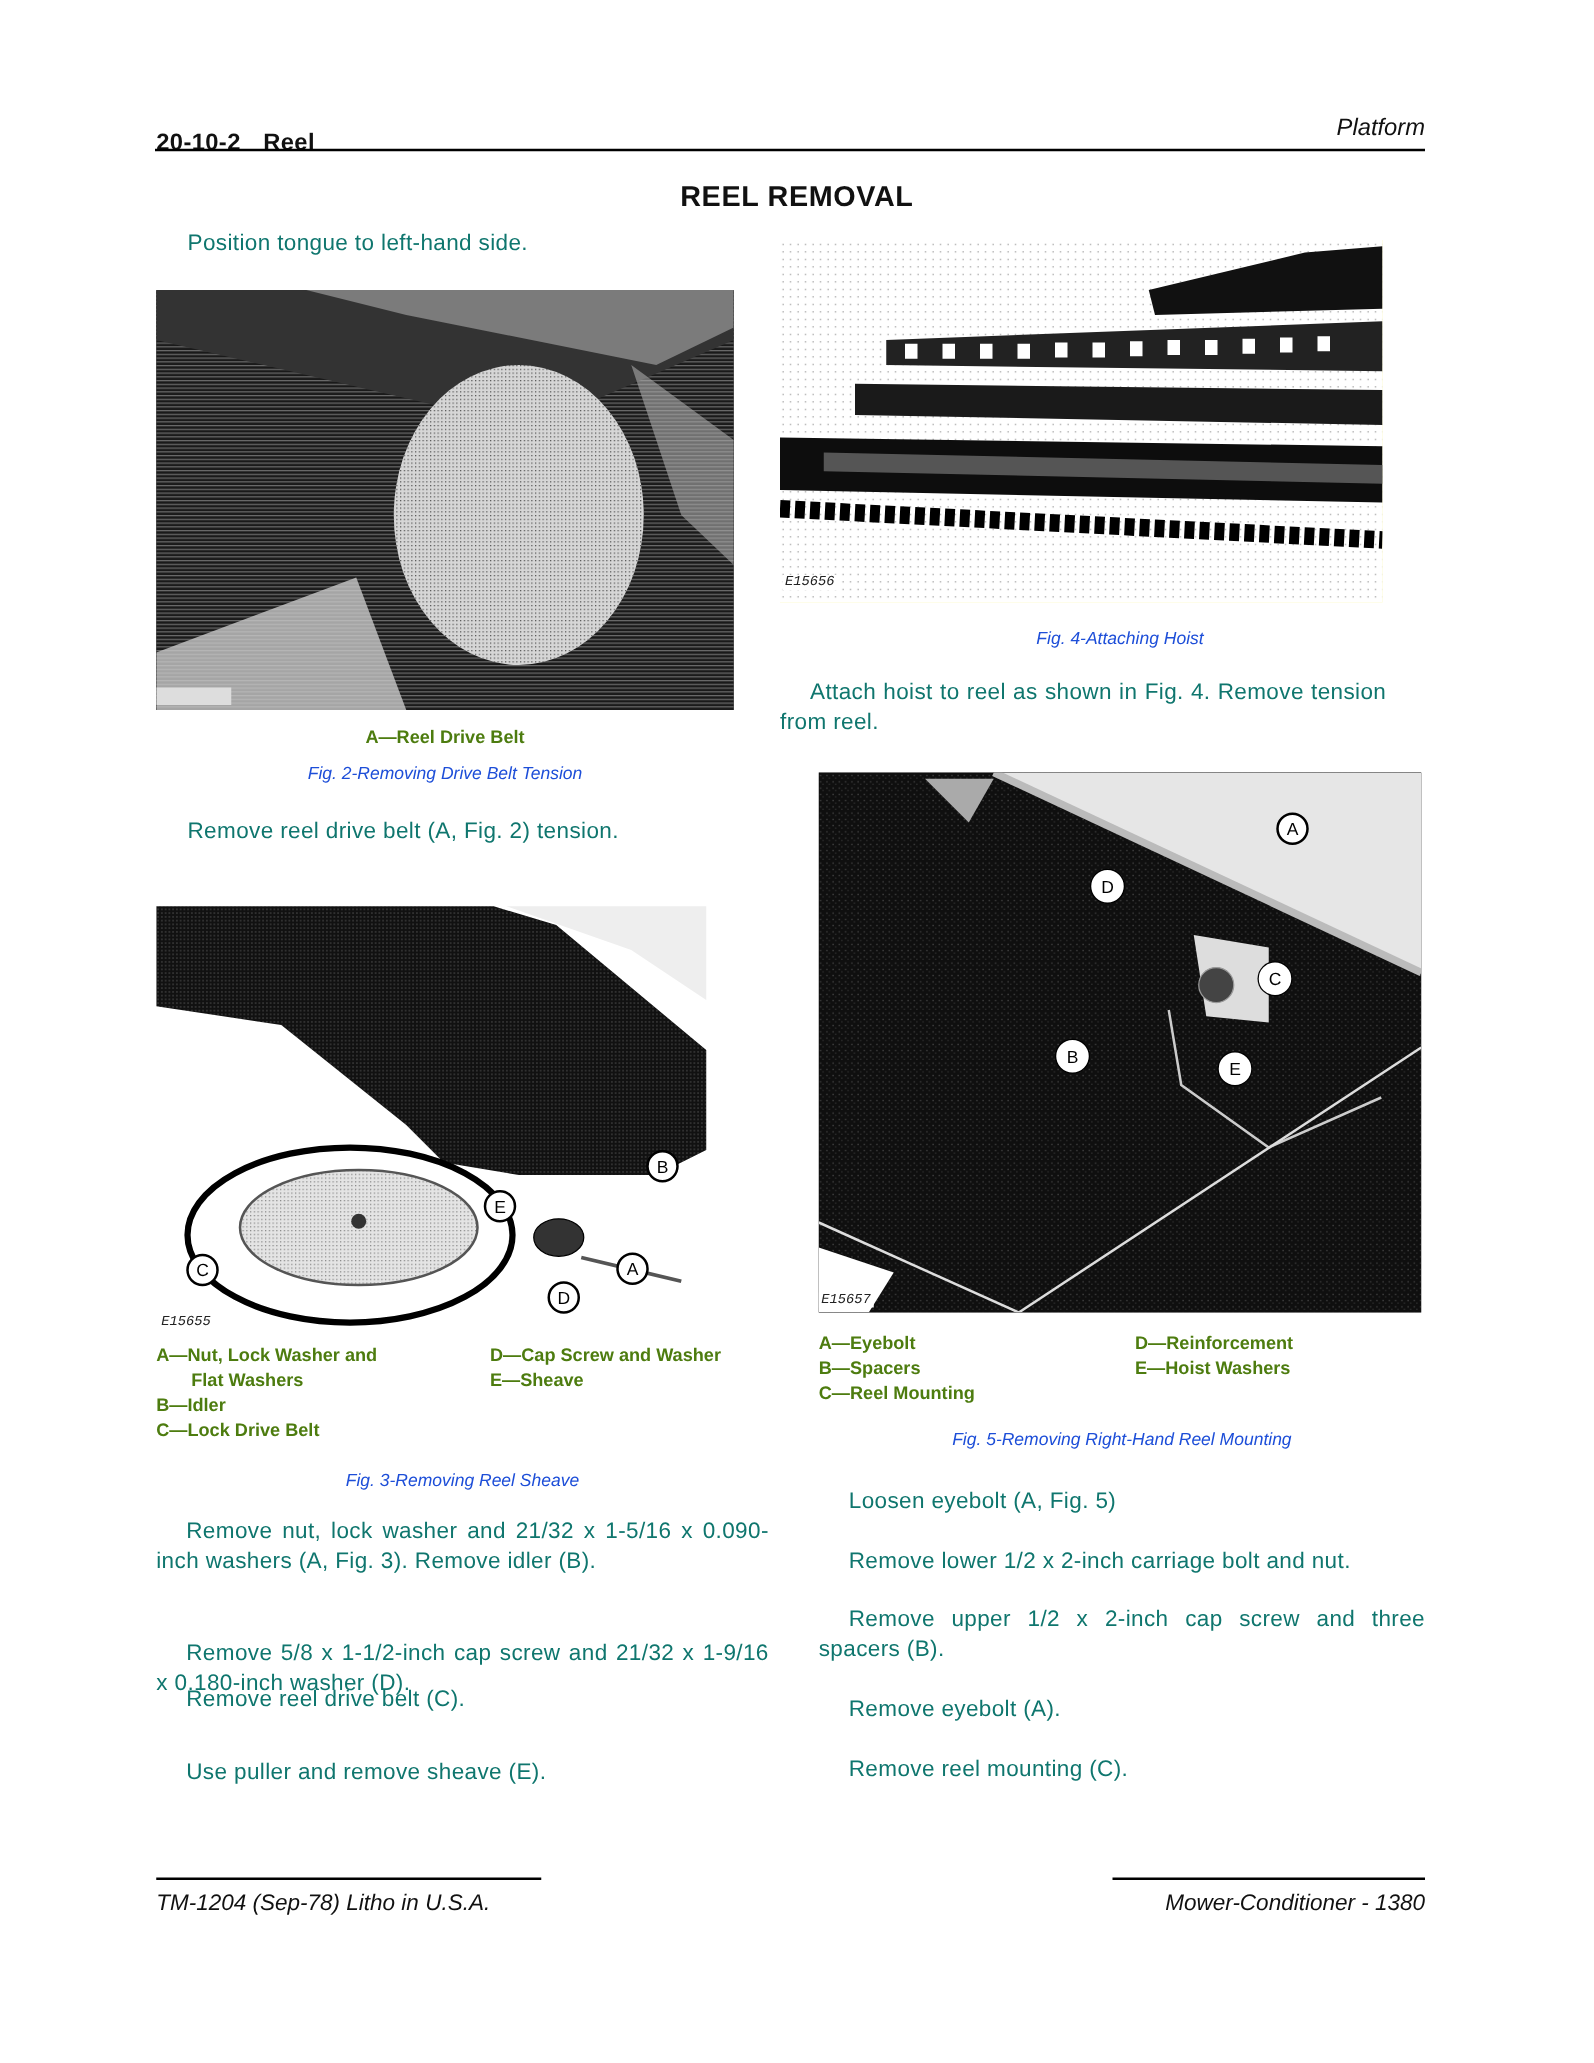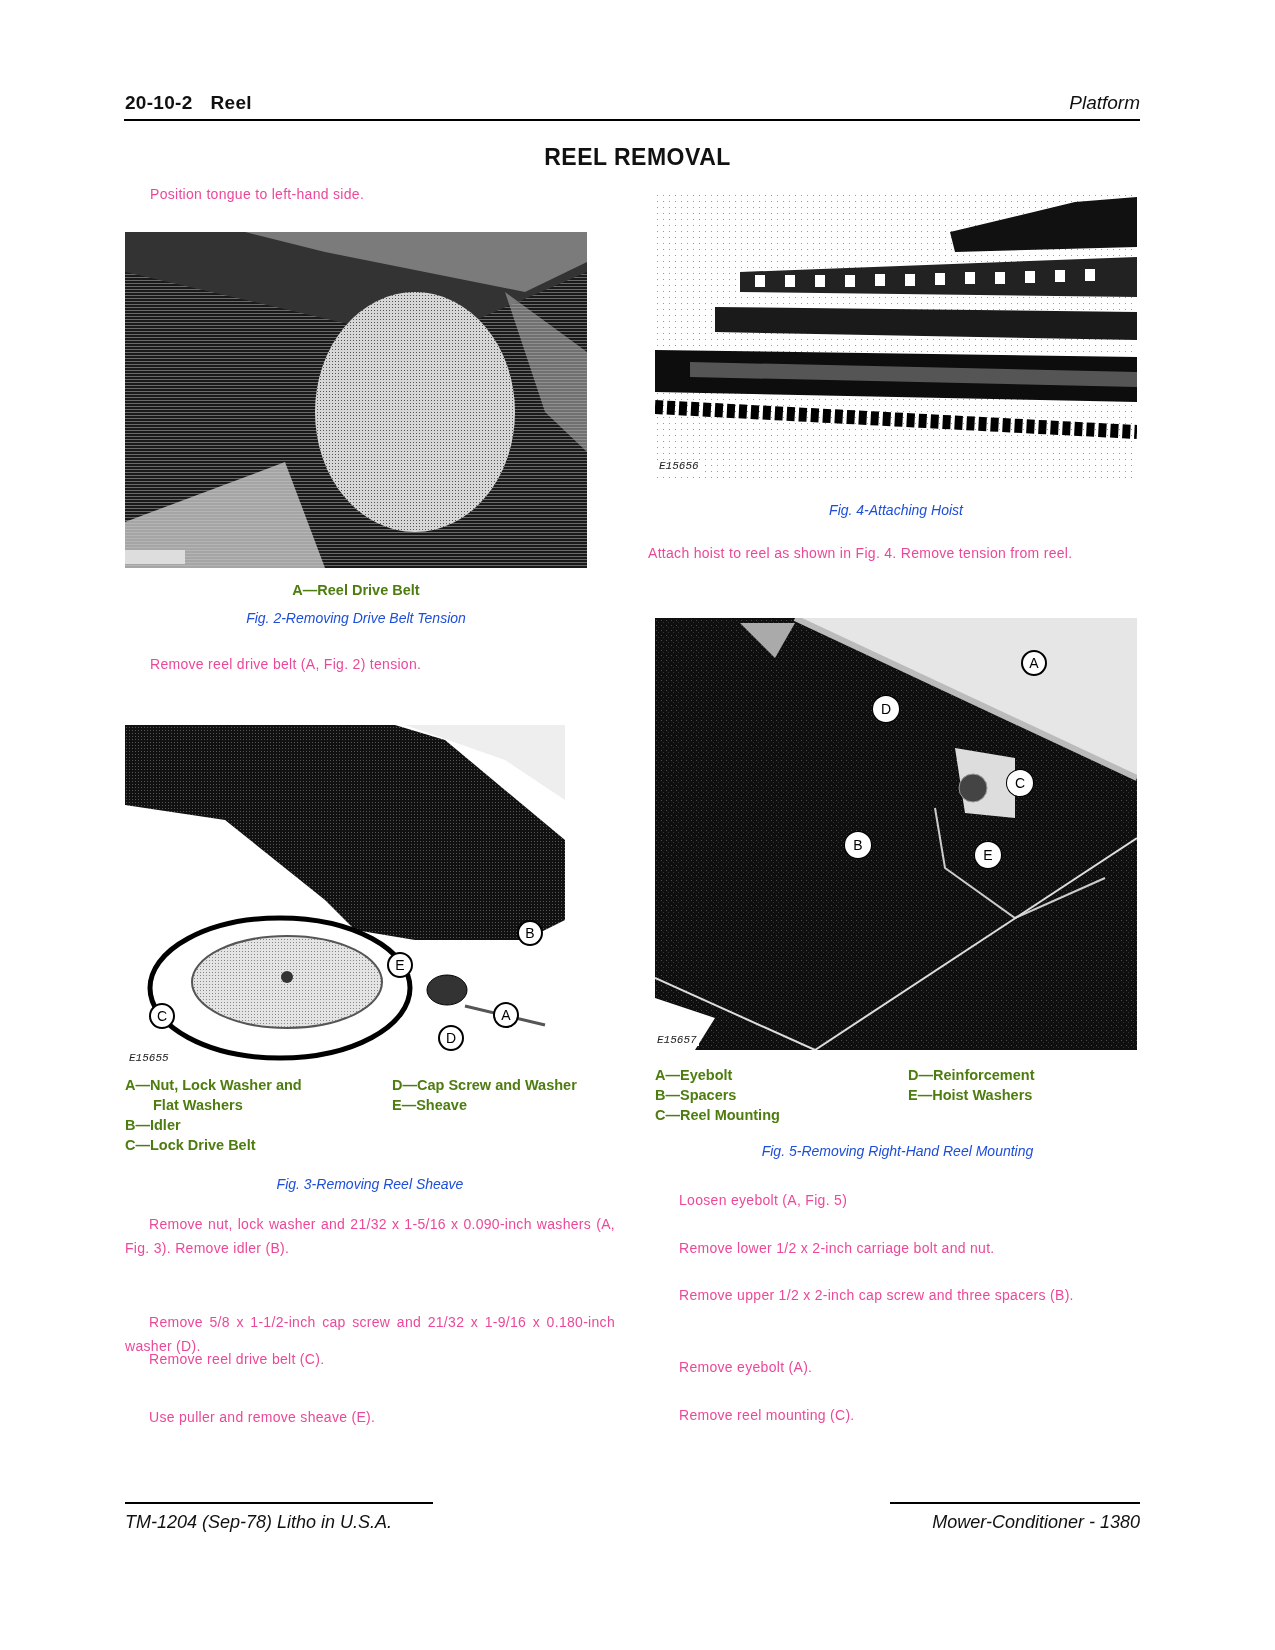--- a/index.html
+++ b/index.html
@@ -1,25 +1,25 @@
 <!DOCTYPE html>
 <html><head>
 <meta charset="utf-8">
 <style>
   html, body { margin:0; padding:0; background:#ffffff; }
   body { width:1275px; height:1650px; position:relative; overflow:hidden;
          font-family:"Liberation Sans", sans-serif; color:#111; }
   .abs { position:absolute; }
-  .hdr-left { left:125px; top:92px; font-size:19px; font-weight:bold; letter-spacing:0.3px; }
+  .hdr-left { left:125px; top:104px; font-size:19px; font-weight:bold; letter-spacing:0.3px; }
   .hdr-left span { margin-right:18px; }
   .hdr-right { right:135px; top:92px; font-size:19px; font-style:italic; }
   .hdr-rule { left:124px; top:119px; width:1016px; height:2px; background:#000; }
   .title { left:0; width:1275px; top:144px; text-align:center; font-size:23px; font-weight:bold; letter-spacing:0.5px; }
 
-  .para { font-size:14px; line-height:24px; color:#ec4899; letter-spacing:0.3px; }
+  .para { font-size:18px; line-height:24px; color:#0f766e; letter-spacing:0.3px; }
 
   .photo { background:#222; overflow:hidden; }
   .photo svg { display:block; }
   .code { font-family:"Liberation Mono", monospace; font-style:italic; font-size:11px; color:#222; background:#fff; padding:0 2px; }
 
   .legend { font-size:14.5px; font-weight:bold; line-height:20px; color:#4d7c0f; }
   .legend .cont { padding-left:28px; }
   .caption { font-size:14px; font-style:italic; color:#1d4ed8; text-align:center; }
 
   .callout { position:absolute; width:22px; height:22px; border:2px solid #000; border-radius:50%;
@@ -106,21 +106,21 @@
   <div>D—Cap Screw and Washer</div>
   <div>E—Sheave</div>
 </div>
 <div class="abs caption" style="left:125px; top:1176px; width:490px;">Fig. 3-Removing Reel Sheave</div>
 
 <div class="abs para" style="left:125px; top:1212px; width:490px; text-indent:24px; text-align:justify;">Remove nut, lock washer and 21/32 x 1-5/16 x 0.090-inch washers (A, Fig. 3). Remove idler (B).</div>
 <div class="abs para" style="left:125px; top:1347px; width:490px; text-indent:24px;">Remove reel drive belt (C).</div>
 <div class="abs para" style="left:125px; top:1310px; width:490px; text-indent:24px; text-align:justify;">Remove 5/8 x 1-1/2-inch cap screw and 21/32 x 1-9/16 x 0.180-inch washer (D).</div>
 <div class="abs para" style="left:125px; top:1371px; width:490px; text-indent:24px;margin-top:34px;">Use puller and remove sheave (E).</div>
 
-<div class="abs" style="left:655px; top:192px; width:482px; height:290px; background:#fef9c3;">
+<div class="abs" style="left:624px; top:192px; width:482px; height:290px; background:#fef9c3;">
   <svg width="482" height="290">
     <defs>
       <pattern id="dots" width="6" height="6" patternUnits="userSpaceOnUse">
         <rect width="6" height="6" fill="#fff"></rect>
           <rect x="2" y="3" width="1" height="1" fill="#999"></rect>
       </pattern>
     </defs>
     <rect width="482" height="290" fill="url(#dots)"></rect>
     <polygon points="295,40 420,10 482,5 482,55 300,60" fill="#111"></polygon>
     <polygon points="85,80 482,65 482,105 85,100" fill="#222"></polygon>

